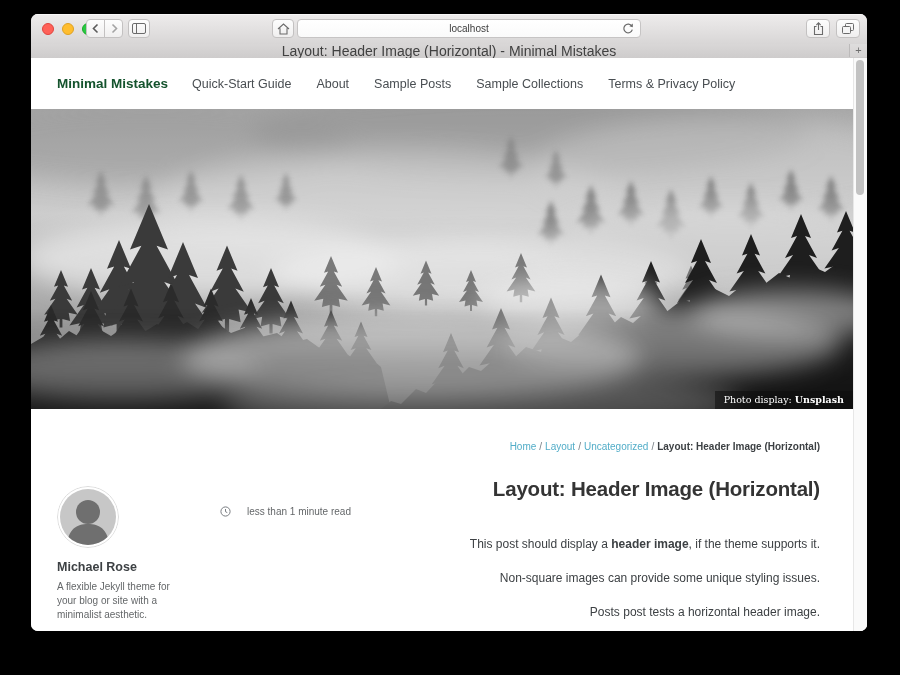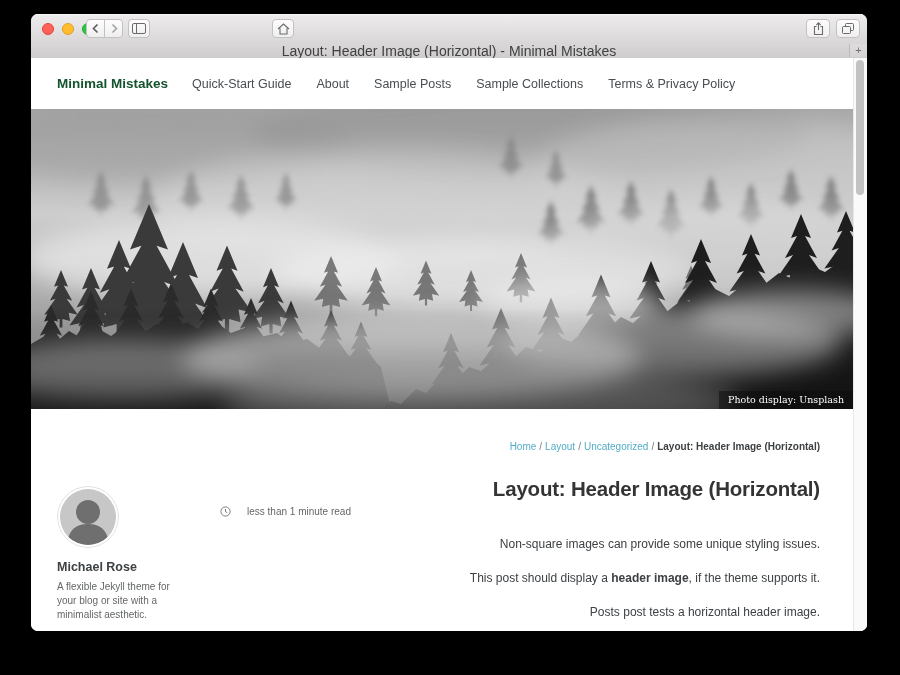--- a/index.html
+++ b/index.html
@@ -73,21 +73,21 @@
   .site-nav{display:flex;margin-left:24px;}
   .site-nav .nav-item{font-size:12.5px;color:#494e52;margin-right:25px;cursor:pointer;}
   .hero{position:relative;width:836px;height:300px;overflow:hidden;background:#9a9a9a;}
   .hero svg{display:block;width:100%;height:100%;}
   .credit{
     position:absolute;right:14px;bottom:0;
     background:rgba(12,12,12,.55);color:#fff;
     font-family:"DejaVu Serif", serif;font-size:9.5px;
     padding:3px 9px 4px;
   }
-  .credit b{font-weight:normal;margin-top:24px;}
+  .credit b{font-weight:bold;margin-top:24px;}
   
   .post{position:relative;height:222px;}
   .post-sidebar{position:absolute;left:26px;top:77px;width:150px;}
   .avatar{width:62px;height:62px;border-radius:50%;display:block;}
   .author-name{margin-top:12px;font-size:12.5px;font-weight:600;color:#3d4144;}
   .author-bio{margin-top:6px;font-size:10px;line-height:14px;color:#646769;width:118px;}
   .post-main{position:absolute;left:189px;top:32px;width:600px;text-align:right;}
   .breadcrumb{font-size:10px;color:#646769;}
   .breadcrumb .crumb{color:#52adc8;cursor:pointer;}
   .breadcrumb .sep{color:#7a8288;margin:0 3px;}
@@ -138,20 +138,29 @@
           <line x1="4.5" y1="0.5" x2="4.5" y2="10.5" stroke="#6b6b6b"></line>
         </svg>
     </button>
 
     <button class="tb-btn btn-home">
       <svg class="icon" width="13" height="12" viewBox="0 0 13 12">
           <path d="M1 6 L6.5 1 L12 6 M3 5.2 V11 H10 V5.2" fill="none" stroke="#6b6b6b" stroke-width="1.1"></path>
         </svg>
     </button>
 
+    <div class="urlfield">
+      <span class="url">localhost</span>
+      <span class="reload">
+        <svg class="icon" width="14" height="14" viewBox="0 0 14 14">
+            <path d="M10.8 4.2 A4.3 4.3 0 1 0 11.3 7.6" fill="none" stroke="#6b6b6b" stroke-width="1.2"></path>
+            <polygon points="11.8,1.6 11.8,5.2 8.4,4.2" fill="#6b6b6b"></polygon>
+          </svg>
+      </span>
+    </div>
 
     <button class="tb-btn btn-share">
       <svg class="icon" width="13" height="14" viewBox="0 0 13 14">
           <path d="M4.5 4.5 H2.5 V12.5 H10.5 V4.5 H8.5" fill="none" stroke="#6b6b6b" stroke-width="1.1"></path>
           <line x1="6.5" y1="1.2" x2="6.5" y2="8" stroke="#6b6b6b" stroke-width="1.1"></line>
           <polyline points="4.4,3 6.5,0.9 8.6,3" fill="none" stroke="#6b6b6b" stroke-width="1.1"></polyline>
         </svg>
     </button>
 
     <button class="tb-btn btn-tabs">
@@ -325,22 +334,22 @@
         <h1 class="post-title">Layout: Header Image (Horizontal)</h1>
 
         <div class="post-meta">
           <svg class="icon" width="11" height="11" viewBox="0 0 11 11">
               <circle cx="5.5" cy="5.5" r="4.6" fill="none" stroke="#787c80" stroke-width="1"></circle>
               <path d="M5.5 3 V5.7 L7.3 6.6" fill="none" stroke="#787c80" stroke-width="1"></path>
             </svg>
           <span>less than 1 minute read</span>
         </div>
 
+        <p><span>This post should display a </span><b>header image</b><span>, if the theme supports it.</span></p>
         <p>Non-square images can provide some unique styling issues.</p>
-        <p><span>This post should display a </span><b>header image</b><span>, if the theme supports it.</span></p>
         <p>Posts post tests a horizontal header image.</p>
       </div>
     </div>
   </div>
 
   <div class="scrollbar">
     <div class="scroll-thumb"></div>
   </div>
 
 </div>

